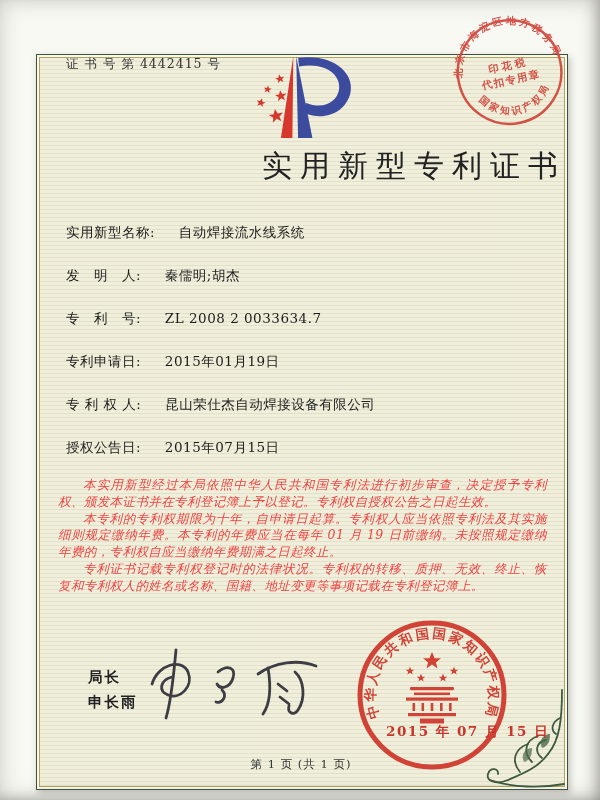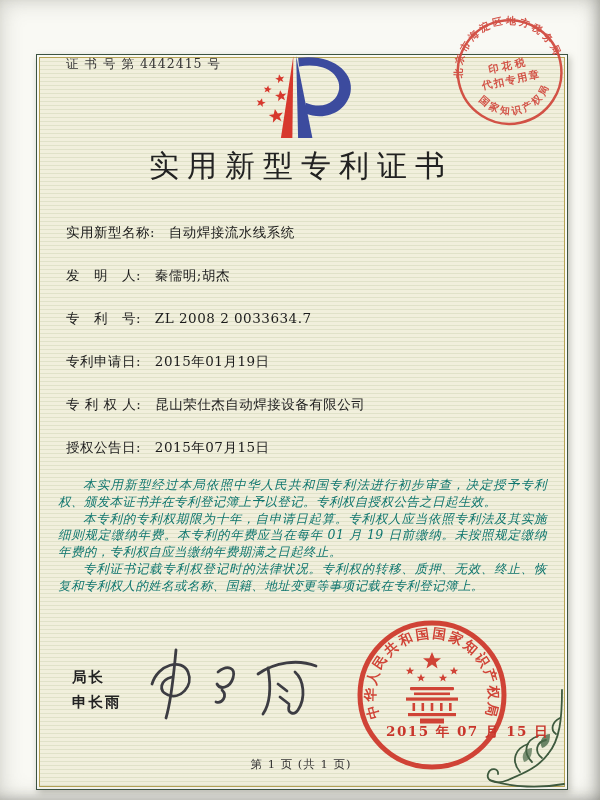--- a/index.html
+++ b/index.html
@@ -23,31 +23,31 @@
     position:absolute;inset:2px;border:1px solid #b5a355;
     background-color:#f1efdc;
     background-image:repeating-linear-gradient(0deg,
       rgba(163,178,128,.22) 0px, rgba(163,178,128,.22) 1px,
       transparent 1px, transparent 4px);
   }
   .cert-no{position:absolute;left:66px;top:56px;z-index:5;
     font-size:12.5px;letter-spacing:1px;color:#333;}
   .logo{position:absolute;left:238px;top:50px;z-index:5;}
   .title{position:absolute;left:36px;top:146px;width:530px;z-index:5;
-    text-align:center;font-size:30px;letter-spacing:8px;color:#222;font-weight:500;}
+    text-align:right;font-size:30px;letter-spacing:8px;color:#222;font-weight:500;}
   .fields{position:absolute;left:66px;top:222px;width:460px;z-index:5;
     display:flex;flex-direction:column;gap:22px;
     font-size:13.5px;line-height:21px;letter-spacing:.5px;color:#1c1c1c;}
   .fields .row{white-space:nowrap;}
-  .fields .lbl{margin-right:9px;}
+  .fields .lbl{margin-right:19px;}
   .paras{position:absolute;left:58px;top:477px;width:489px;z-index:5;
-    font-size:12.5px;line-height:16.8px;color:#0f766e;font-style:italic;
+    font-size:12.5px;line-height:16.8px;color:#ef4444;font-style:italic;
     text-align:justify;letter-spacing:.4px;}
   .paras p{margin:0;text-indent:2em;}
-  .signer{position:absolute;left:72px;top:664px;z-index:5;
+  .signer{position:absolute;left:88px;top:664px;z-index:5;
     font-size:14.5px;font-weight:bold;line-height:25px;letter-spacing:2px;color:#222;}
   .signature{position:absolute;left:130px;top:642px;z-index:6;}
   .seal{position:absolute;left:354px;top:617px;z-index:7;opacity:.95;}
   .seal-date{position:absolute;left:358px;top:723px;z-index:8;
     font-size:13.5px;font-weight:bold;color:#c8352b;letter-spacing:1.5px;margin-left:28px;}
   .tax-stamp{position:absolute;left:452px;top:14px;z-index:10;
     transform:rotate(-12deg);opacity:.92;}
   .footer{position:absolute;left:36px;top:757px;width:530px;z-index:5;
     text-align:center;font-size:11.5px;letter-spacing:1px;color:#333;}
   .ornament{position:absolute;left:472px;top:688px;z-index:4;}

